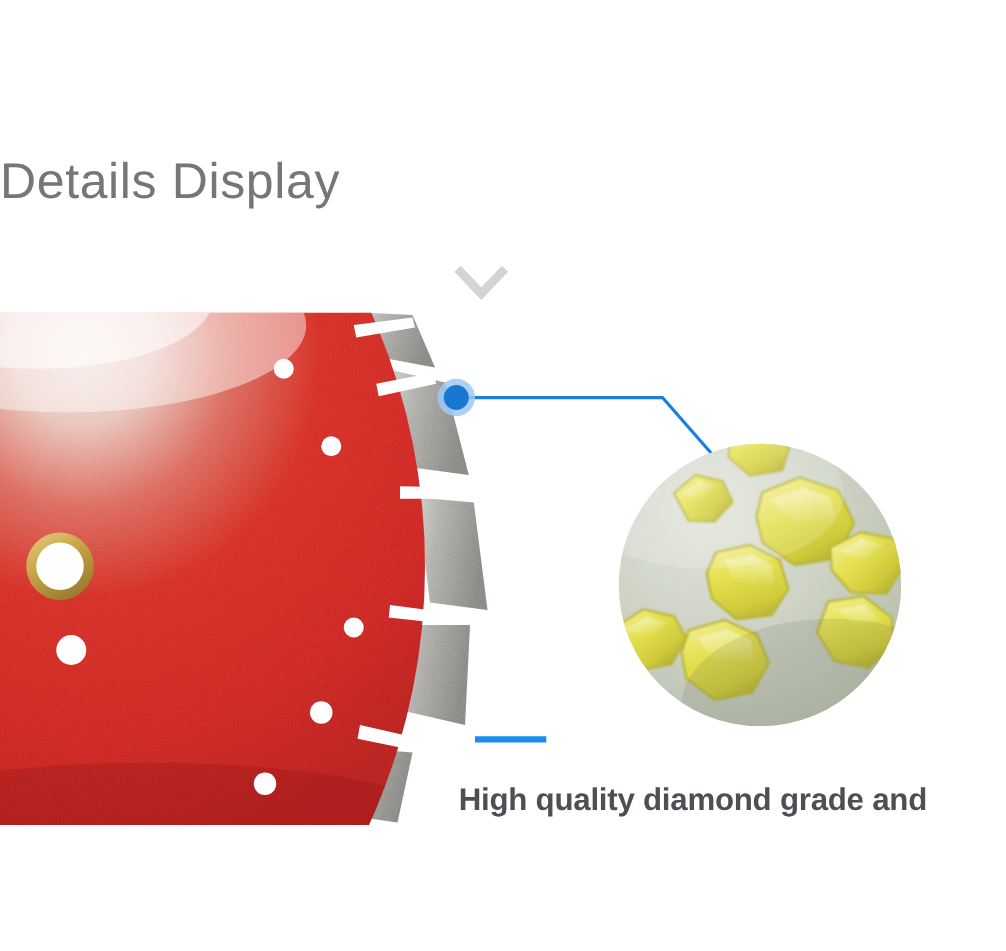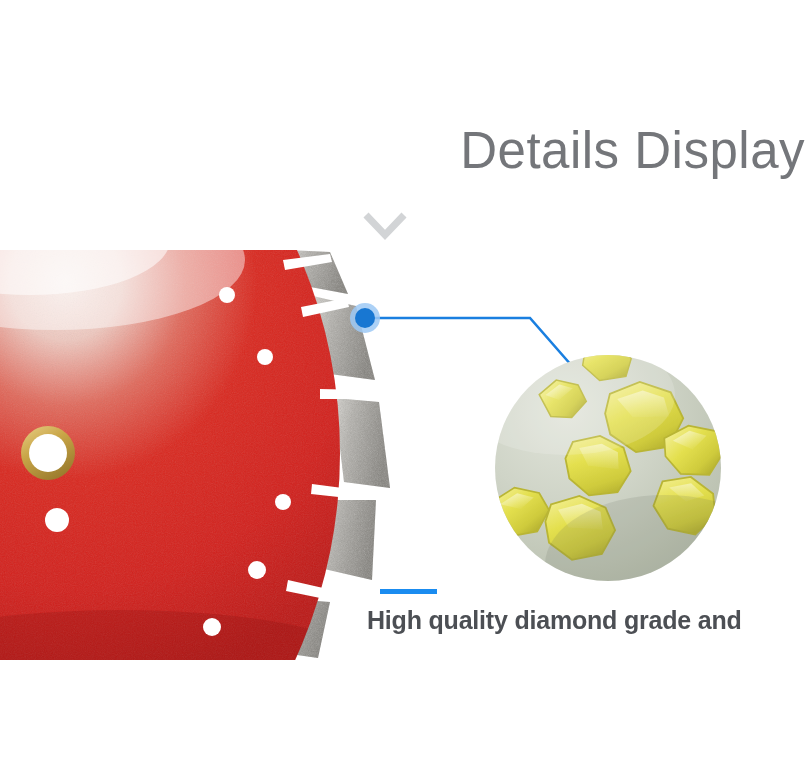--- a/index.html
+++ b/index.html
@@ -18,23 +18,23 @@
     background: #ffffff;
     overflow: hidden;
   }
 
   
   .heading {
     position: absolute;
     left: 0;
     top: 123px;
     width: 805px;
-    text-align: right;
+    text-align: left;
     font-family: "Liberation Sans", sans-serif;
-    font-size: 51px;
+    font-size: 40px;
     font-weight: 300;
     letter-spacing: 0.5px;
     color: #74767a;
     line-height: 1.1;
     white-space: nowrap;
   }
   .chevron {
     position: absolute;
     left: 362px;
     top: 209px;
@@ -87,21 +87,21 @@
     left: 367px;
     top: 604px;
     width: 420px;
     font-family: "Liberation Sans", sans-serif;
     font-size: 25px;
     font-weight: bold;
     color: #4c4f54;
     line-height: 1.33;
     letter-spacing: -0.2px;
   }
-  .caption-text .line { display: block; white-space: nowrap; }
+  .caption-text .line { display: block; white-space: nowrap; margin-top: 20px; }
 </style>
 </head>
 <body>
 
 <div id="stage">
 
   <div class="heading">Details Display</div>
 
   <div class="chevron">
     <svg width="46" height="32" viewBox="0 0 46 32">

